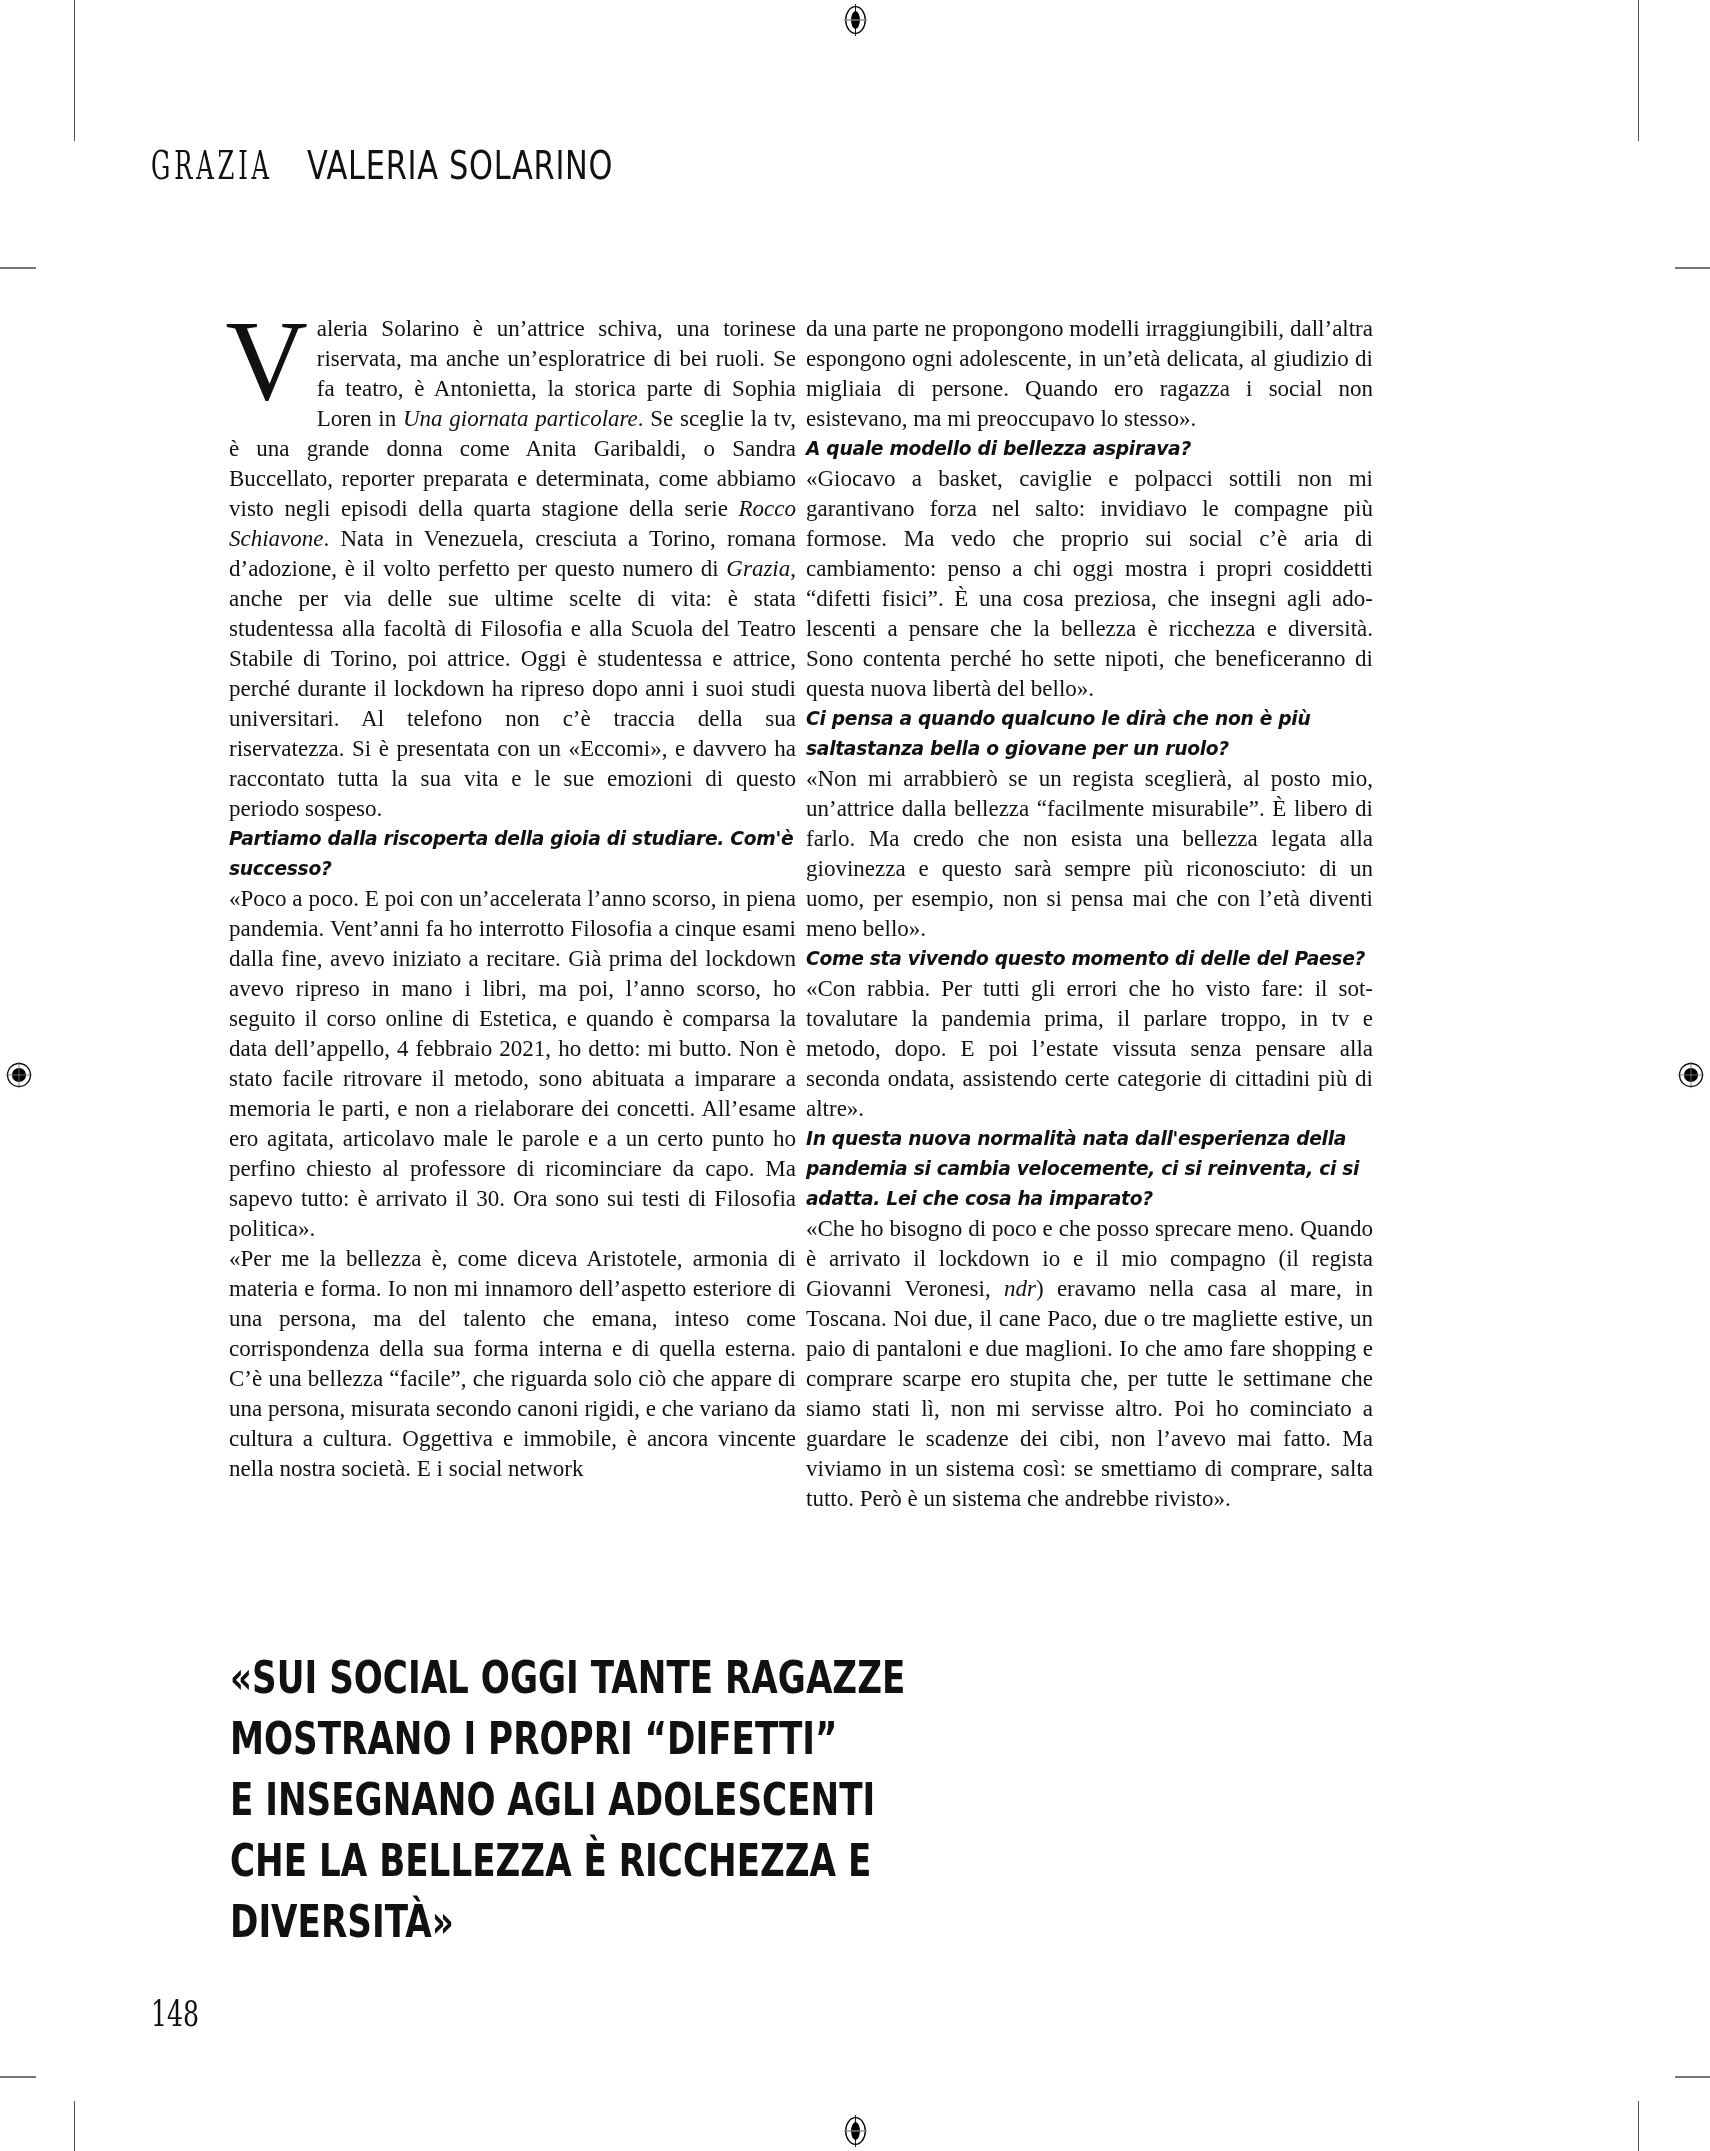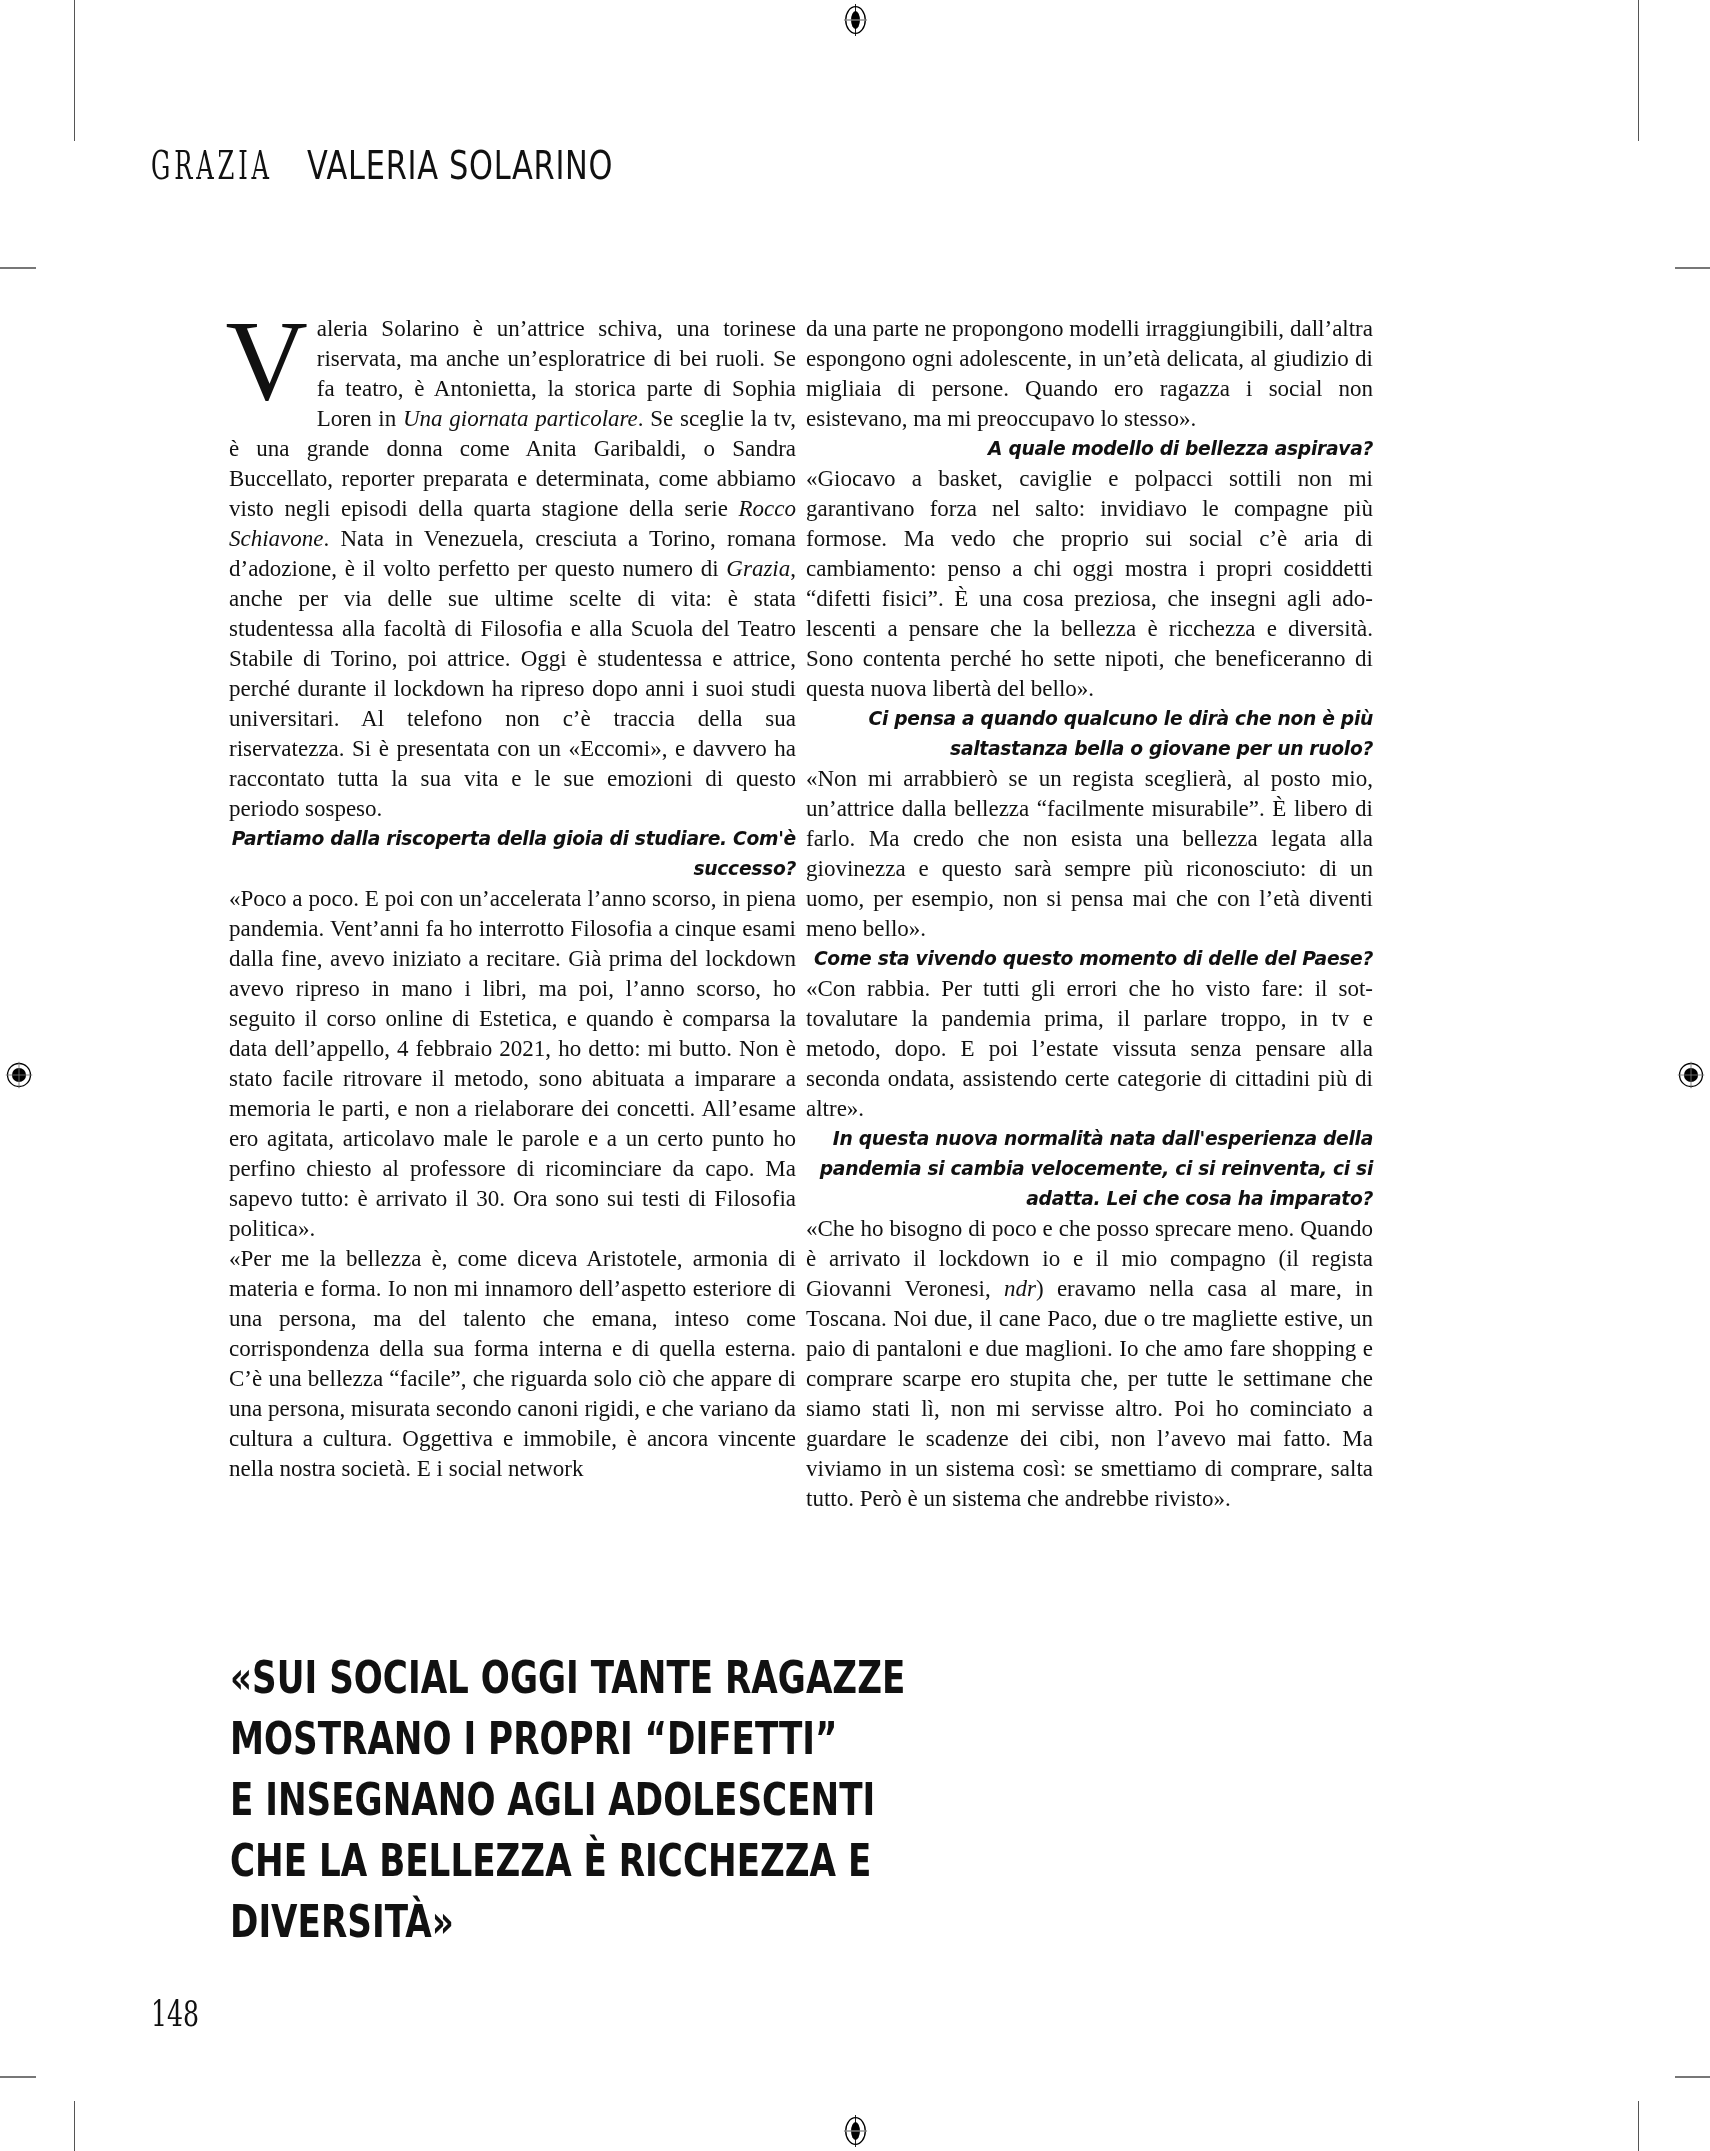--- a/index.html
+++ b/index.html
@@ -15,21 +15,21 @@
   
   .header { position: absolute; left: 151px; top: 143px; display: flex; align-items: baseline; gap: 36px; white-space: nowrap; }
   .brand { font-family: "DejaVu Serif", serif; font-size: 39px; letter-spacing: 6.2px; transform: scaleX(0.62); transform-origin: left bottom; display: inline-block; width: 120px; font-weight: normal; }
   .subject { font-family: "DejaVu Sans", sans-serif; font-size: 39px; letter-spacing: 0.9px; transform: scaleX(0.78); transform-origin: left bottom; display: inline-block; font-weight: normal; }
 
   
   .col { position: absolute; top: 314px; width: 567px; font-family: "Liberation Serif", serif; font-size: 23px; line-height: 30px; text-align: justify; hyphens: manual; }
   .col-left { left: 229px; }
   .col-right { left: 806px; }
   .col p { margin: 0; }
-  .q { font-family: "DejaVu Sans", sans-serif; font-weight: bold; font-style: italic; font-size: 18.7px; line-height: 30px; letter-spacing: -0.3px; text-align: right; }
+  .q { font-family: "DejaVu Sans", sans-serif; font-weight: bold; font-style: italic; font-size: 18.7px; line-height: 30px; letter-spacing: -0.3px; text-align: left; }
   .dropcap { float: left; font-family: "Liberation Serif", serif; font-size: 114px; line-height: 86px; height: 89px; margin: 3.6px 9px 0 -3.6px; }
   em { }
 
   
   .pullquote { position: absolute; left: 230px; top: 1647px; width: 802px; font-family: "DejaVu Sans", sans-serif; font-weight: bold; font-size: 45px; line-height: 61px; transform: scaleX(0.76); transform-origin: left top; white-space: nowrap; }
   .pullquote div { display: block; }
 
   .pagenum { position: absolute; left: 151px; top: 1993px; font-family: "DejaVu Serif", serif; font-size: 36px; transform: scaleX(0.7); transform-origin: left top; }
 </style>
 </head>

